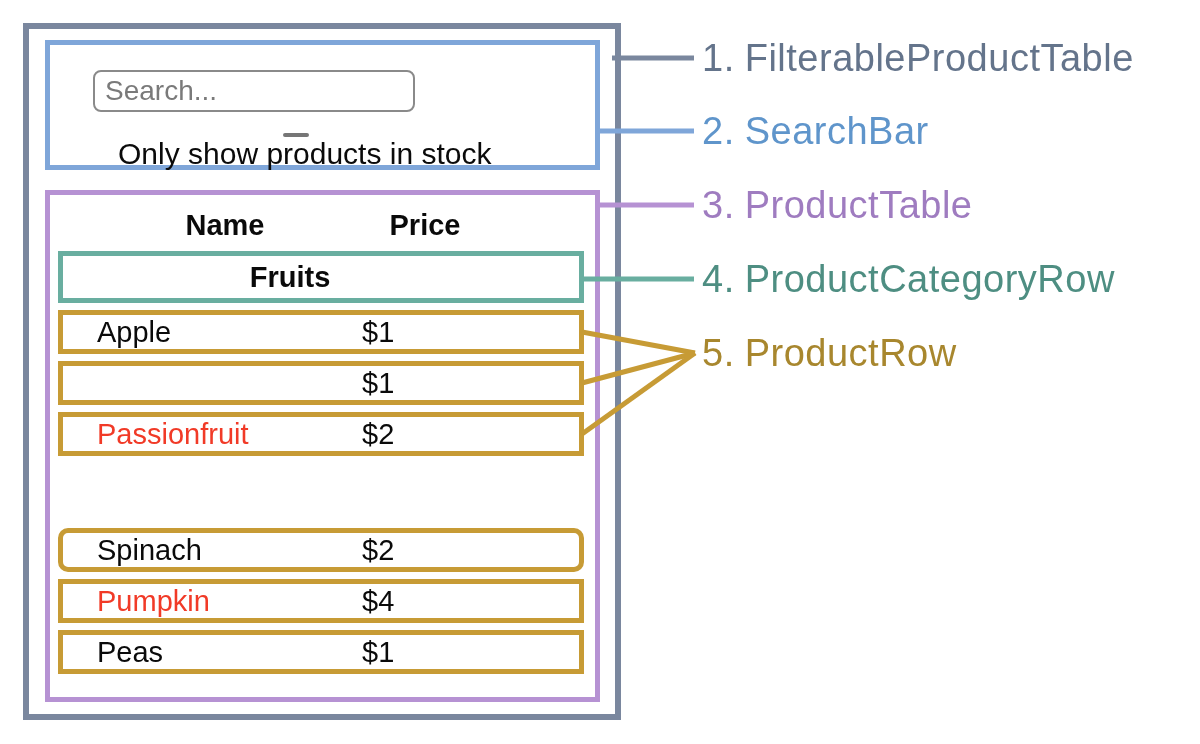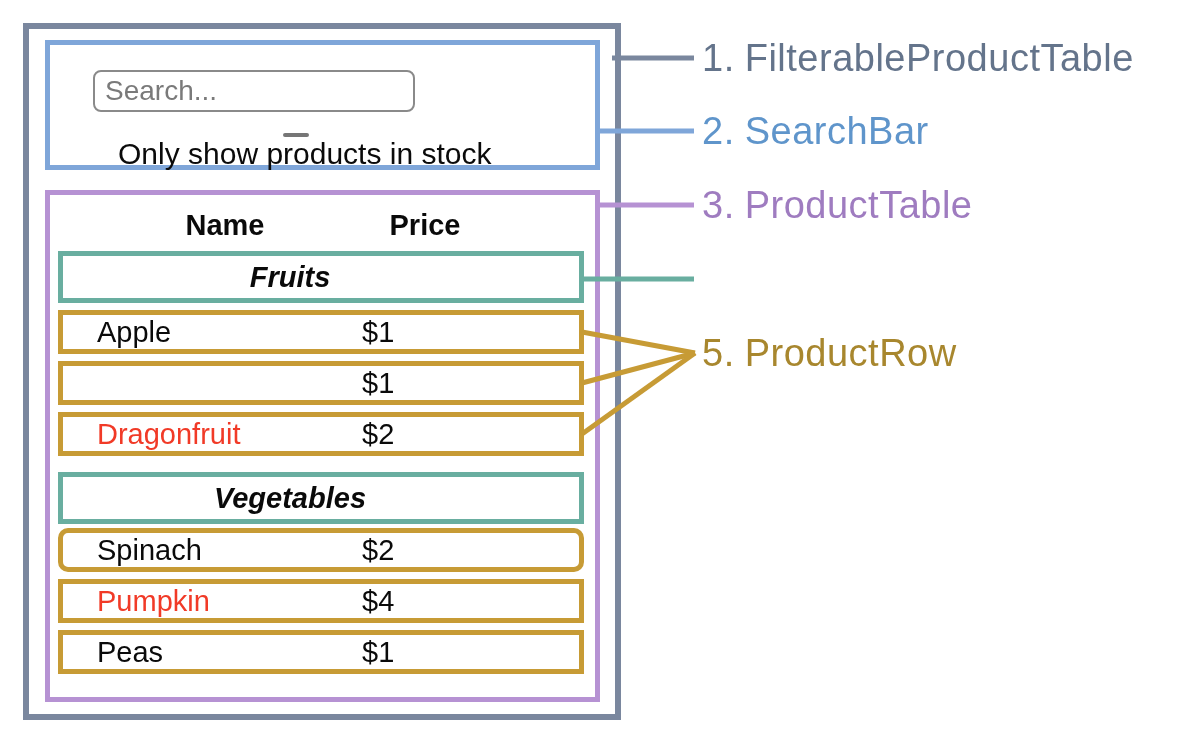--- a/index.html
+++ b/index.html
@@ -31,21 +31,21 @@
 
   .product-table-box{position:absolute;left:45px;top:190px;width:555px;height:512px;
     border:5px solid var(--purple);background:#fff;padding-left:39px;}
   .col-header{position:absolute;font-size:29px;font-weight:bold;color:var(--text);
     text-align:center;line-height:44px;height:44px;}
   .col-header.name{left:110px;top:8px;width:130px;}
   .col-header.price{left:305px;top:8px;width:140px;}
 
   .crow{position:absolute;left:8px;width:526px;height:52px;border:5px solid var(--teal);
     background:#fff;text-align:center;font-size:29px;font-weight:bold;color:var(--text);
-    line-height:42px;padding-right:62px;font-style:italic;}
+    line-height:42px;padding-right:62px;}
   .prow{position:absolute;left:8px;width:526px;height:44px;border:5px solid var(--gold);
     background:#fff;font-size:29px;color:var(--text);line-height:34px;}
   .prow .pname{position:absolute;left:34px;top:0;line-height:34px;text-align:center;}
   .prow .pprice{position:absolute;left:299px;top:0;line-height:34px;}
   .red-text{color:var(--red);}
 
   .legend-item{position:absolute;left:702px;height:46px;line-height:46px;font-size:38px;
     white-space:nowrap;letter-spacing:0.5px;}
   .legend-item .num{margin-right:10px;}
   .lg-slate{color:var(--slate-text);}
@@ -79,25 +79,24 @@
       <div class="crow" style="top:56px;">Fruits</div>
 
       <div class="prow" style="top:115px;">
         <span class="pname">Apple</span>
         <span class="pprice">$1</span>
       </div>
       <div class="prow" style="top:166px;">
         <span class="pprice">$1</span>
       </div>
       <div class="prow" style="top:217px;">
-        <span class="pname red-text">Dragonfruit</span>
+        <span class="pname red-text">Passionfruit</span>
         <span class="pprice">$2</span>
       </div>
 
-      <div class="crow" style="top:277px;">Vegetables</div>
 
       <div class="prow" style="top:333px;border-radius:10px;">
         <span class="pname">Spinach</span>
         <span class="pprice">$2</span>
       </div>
       <div class="prow" style="top:384px;">
         <span class="pname red-text">Pumpkin</span>
         <span class="pprice">$4</span>
       </div>
       <div class="prow" style="top:435px;">
@@ -119,17 +118,20 @@
 
   <div class="legend-item lg-slate" style="top:35px;">
     <span class="num">1.</span><span>FilterableProductTable</span>
   </div>
   <div class="legend-item lg-blue" style="top:108px;">
     <span class="num">2.</span><span>SearchBar</span>
   </div>
   <div class="legend-item lg-purple" style="top:182px;">
     <span class="num">3.</span><span>ProductTable</span>
   </div>
+  <div class="legend-item lg-teal" style="top:256px;">
+    <span class="num">4.</span><span>ProductCategoryRow</span>
+  </div>
   <div class="legend-item lg-gold" style="top:330px;">
     <span class="num">5.</span><span>ProductRow</span>
   </div>
 
 </div>
 
 </body></html>

